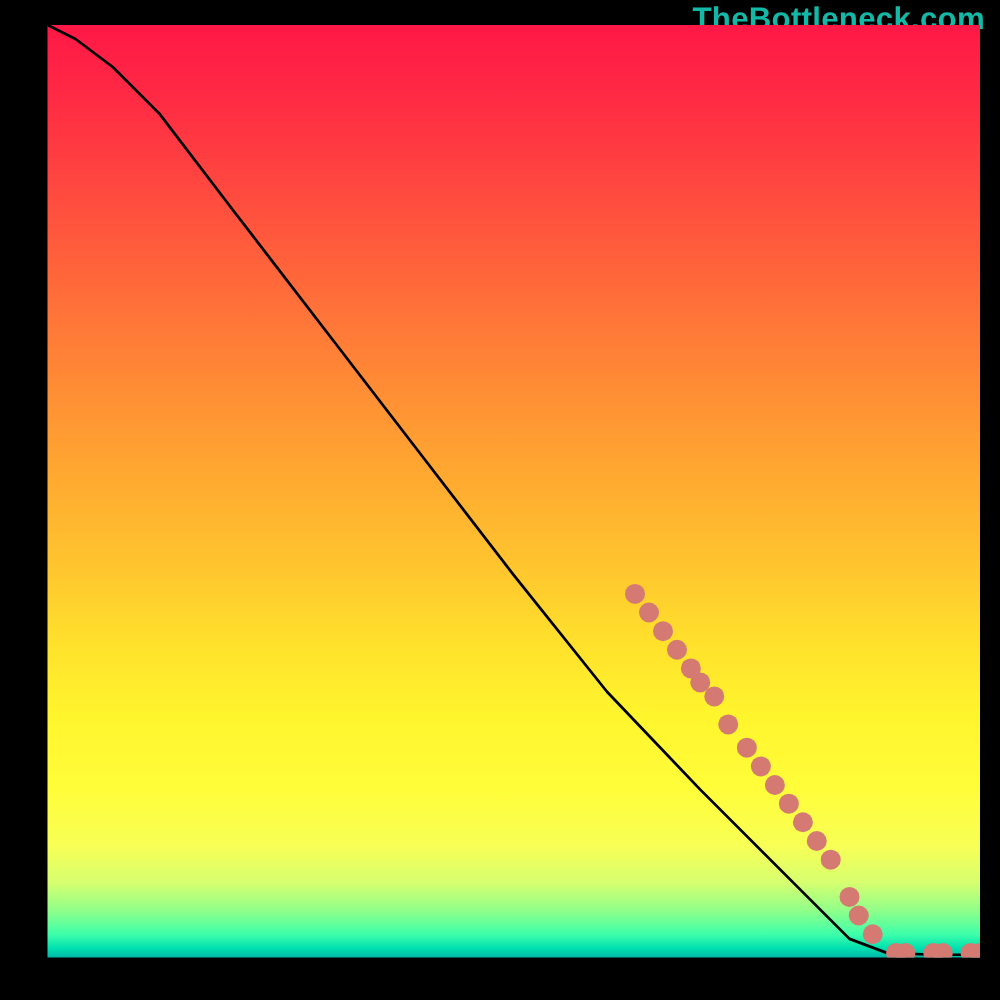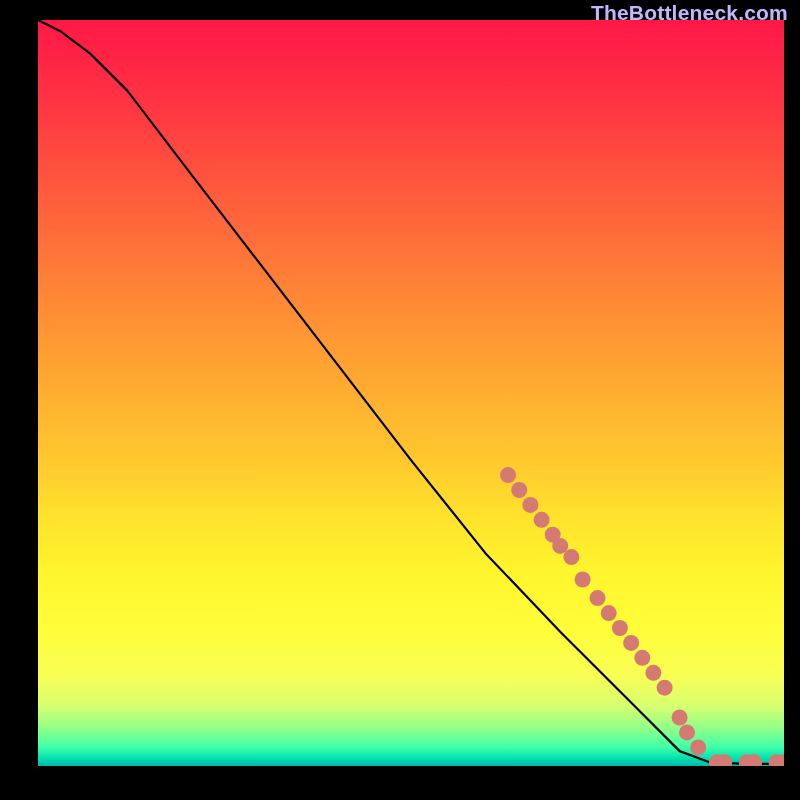--- a/index.html
+++ b/index.html
@@ -48,23 +48,23 @@
     left: 0;
     top: 0;
     width: 746px;
     height: 746px;
   }
   .watermark {
     position: absolute;
     top: 1px;
     right: 12px;
     font-family: Arial, Helvetica, sans-serif;
-    font-size: 21px;
+    font-size: 25px;
     font-weight: 600;
-    color: #c4b5fd;
+    color: #14b8a6;
     letter-spacing: 0.2px;
     user-select: none;
   }
 </style>
 </head>
 <body>
 
 <div class="stage">
   <div class="watermark">TheBottleneck.com</div>
 

